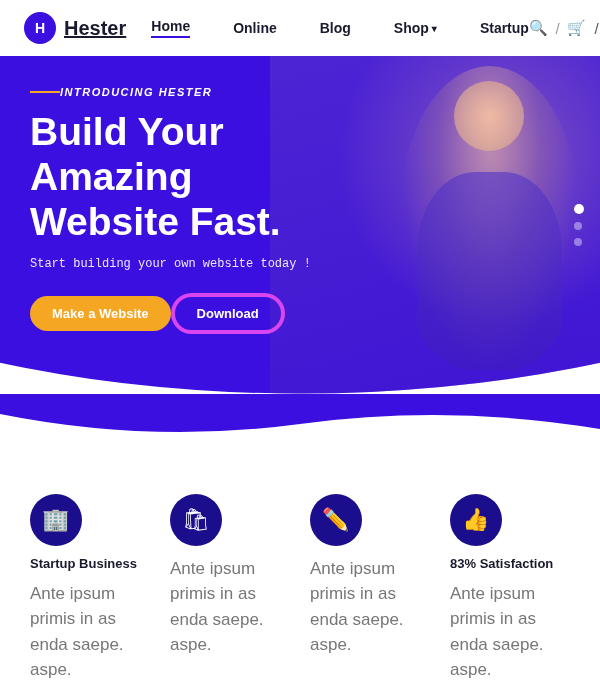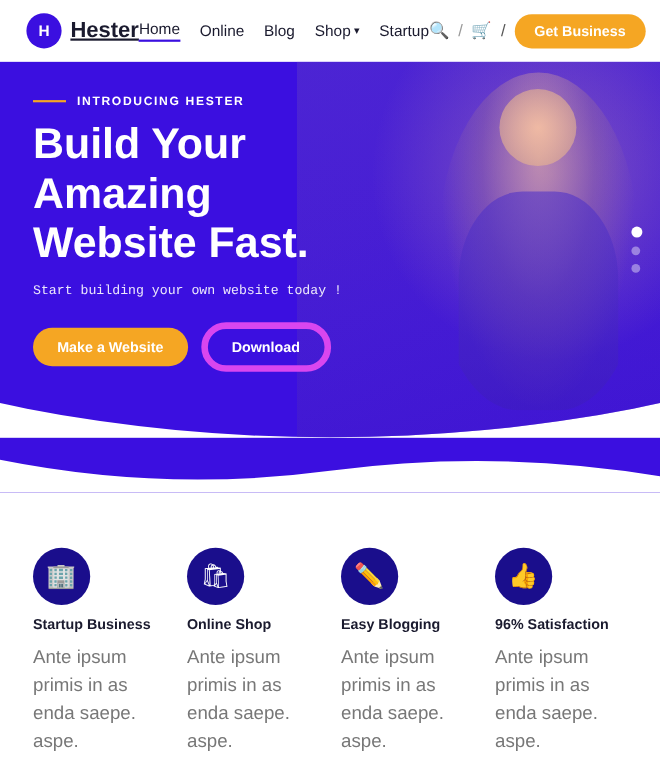--- a/index.html
+++ b/index.html
@@ -12,21 +12,21 @@
     }
     .logo { display: flex; align-items: center; gap: 8px; }
     .logo-icon {
       width: 32px; height: 32px; background: #3b0fe0; border-radius: 50%;
       display: flex; align-items: center; justify-content: center;
       color: #fff; font-weight: 900; font-size: 14px;
     }
     .logo-text { font-size: 20px; font-weight: 700; color: #1a1a2e; text-decoration: underline; }
     nav { display: flex; align-items: center; gap: 18px; }
     nav a {
-      text-decoration: none; color: #1a1a2e; font-size: 14px; font-weight: 400;
+      text-decoration: none; color: #1a1a2e; font-size: 14px; font-weight: 700; margin-left: 25px;
     }
     nav a.active { border-bottom: 2px solid #3b0fe0; padding-bottom: 2px; color: #1a1a2e; }
     .nav-shop { display: flex; align-items: center; gap: 3px; }
     .nav-shop::after { content: '▾'; font-size: 10px; }
     .nav-icons { display: flex; align-items: center; gap: 8px; color: #555; font-size: 15px; }
     .nav-icons span { cursor: pointer; }
     .separator { color: #999; }
     .btn-get-started {
       background: #f5a623; color: #fff; border: none; border-radius: 25px;
       padding: 8px 18px; font-size: 13px; font-weight: 600; cursor: pointer;
@@ -56,33 +56,33 @@
       position: relative;
     }
     
     .hero-woman {
       position: absolute; right: 0; top: 0; width: 100%; height: 100%;
       background: radial-gradient(ellipse at 70% 30%, rgba(255,200,150,0.3) 0%, transparent 50%),
                   linear-gradient(180deg, rgba(80,50,200,0.2) 0%, rgba(60,30,180,0.1) 100%);
     }
     .hero-content { position: relative; z-index: 2; max-width: 55%; }
     .hero-eyebrow {
-      display: flex; align-items: center; gap: 10px; margin-bottom: 12px;
+      display: flex; align-items: center; gap: 0; margin-bottom: 12px; font-style: italic;
     }
     .hero-line { width: 30px; height: 2px; background: #f5a623; }
     .hero-eyebrow-text { color: #fff; font-size: 11px; font-weight: 700; letter-spacing: 1.5px; text-transform: uppercase; }
     .hero-title { color: #fff; font-size: 39px; font-weight: 900; line-height: 1.15; margin-bottom: 12px; }
     .hero-subtitle { color: rgba(255,255,255,0.9); font-size: 12px; margin-bottom: 22px; font-family: Liberation Mono, monospace; }
-    .hero-btns { display: flex; gap: 12px; align-items: center; }
+    .hero-btns { display: flex; gap: 0; align-items: center; }
     .btn-primary {
       background: #f5a623; color: #fff; border: none; border-radius: 25px;
       padding: 10px 22px; font-size: 13px; font-weight: 600; cursor: pointer;
     }
     .btn-outline {
-      background: transparent; color: #fff; border: 6px solid #d946ef; border-radius: 25px;
+      background: transparent; color: #fff; border: 4px solid #d946ef; border-radius: 25px;
       padding: 9px 22px; font-size: 13px; font-weight: 600; cursor: pointer;
     }
     .hero-dots {
       position: absolute; right: 16px; top: 50%; transform: translateY(-50%);
       display: flex; flex-direction: column; gap: 8px; z-index: 3;
     }
     .hero-dot {
       width: 8px; height: 8px; border-radius: 50%; background: rgba(255,255,255,0.4);
     }
     .hero-dot.active { background: #fff; width: 10px; height: 10px; }
@@ -199,33 +199,31 @@
 <section class="features">
 
   <div class="feature-item">
     <div class="feature-icon">🏢</div>
     <div class="feature-title">Startup Business</div>
     <div class="feature-desc">Ante ipsum primis in as enda saepe. aspe.</div>
   </div>
 
   <div class="feature-item">
     <div class="feature-icon">🛍</div>
-    <div class="feature-title">Online Shop</div>
     <div class="feature-desc">Ante ipsum primis in as enda saepe. aspe.</div>
   </div>
 
   <div class="feature-item">
     <div class="feature-icon">✏️</div>
-    <div class="feature-title">Easy Blogging</div>
     <div class="feature-desc">Ante ipsum primis in as enda saepe. aspe.</div>
   </div>
 
   <div class="feature-item">
     <div class="feature-icon">👍</div>
-    <div class="feature-title">96% Satisfaction</div>
+    <div class="feature-title">83% Satisfaction</div>
     <div class="feature-desc">Ante ipsum primis in as enda saepe. aspe.</div>
   </div>
 
 </section>
 
 <div style="height:20px;background:#fff;"></div>
 
 <section class="intro">
   <div class="intro-content">
     <div class="intro-eyebrow">Nice to meet you</div>

